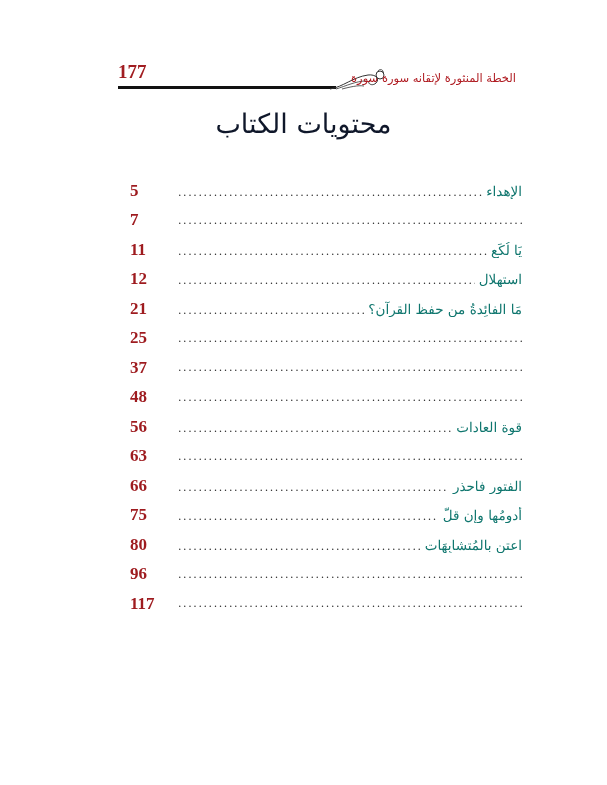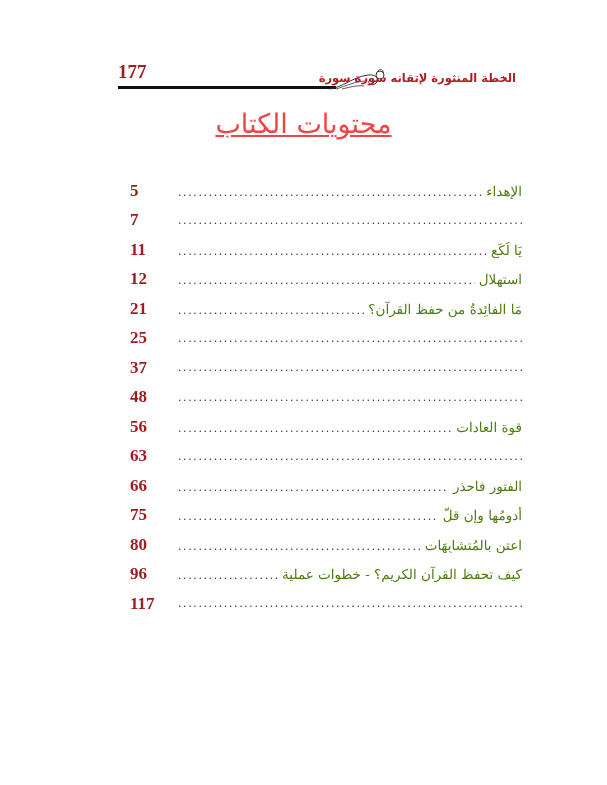--- a/index.html
+++ b/index.html
@@ -45,36 +45,35 @@
       top: 8px;
       width: 60px;
       height: 22px;
     }
     .header-title {
       position: absolute;
       right: 0;
       top: 10px;
       direction: rtl;
       font-family: "DejaVu Sans", sans-serif;
-      font-weight: bold;
+      font-weight: normal;
       font-size: 11.5px;
       color: #b01c22;
       white-space: nowrap;
     }
     .toc-heading {
       position: absolute;
       left: 0;
       width: 607px;
       top: 108px;
       text-align: center;
       direction: rtl;
       font-family: "DejaVu Serif", serif;
       font-size: 27px;
-      color: #ef4444;
-      text-decoration: underline;
+      color: #0f172a;
     }
     .toc-list {
       position: absolute;
       left: 130px;
       top: 176px;
       width: 392px;
       margin: 0;
       padding: 0;
       list-style: none;
     }
@@ -99,21 +98,21 @@
       display: flex;
       direction: rtl;
       align-items: baseline;
       overflow: hidden;
       white-space: nowrap;
       padding-left: 8px;
     }
     .toc-title {
       font-family: "DejaVu Serif", serif;
       font-size: 13.5px;
-      color: #4d7c0f;
+      color: #0f766e;
       flex: 0 0 auto;
       padding-left: 4px;
     }
     .toc-dots {
       flex: 1 1 auto;
       overflow: hidden;
       color: #333;
       font-size: 11px;
       letter-spacing: 1.6px;
       direction: ltr;
@@ -221,21 +220,20 @@
   <li class="toc-row">
     <span class="toc-page">80</span>
     <span class="toc-entry">
         <span class="toc-title">اعتنِ بالمُتشابِهَات</span>
         <span class="toc-dots">....................................................................................................</span>
       </span>
   </li>
   <li class="toc-row">
     <span class="toc-page">96</span>
     <span class="toc-entry">
-        <span class="toc-title">كيف تحفظ القرآن الكريم؟ - خطوات عملية</span>
         <span class="toc-dots">....................................................................................................</span>
       </span>
   </li>
   <li class="toc-row">
     <span class="toc-page">117</span>
     <span class="toc-entry">
         <span class="toc-dots">....................................................................................................</span>
       </span>
   </li>
 </ul>

